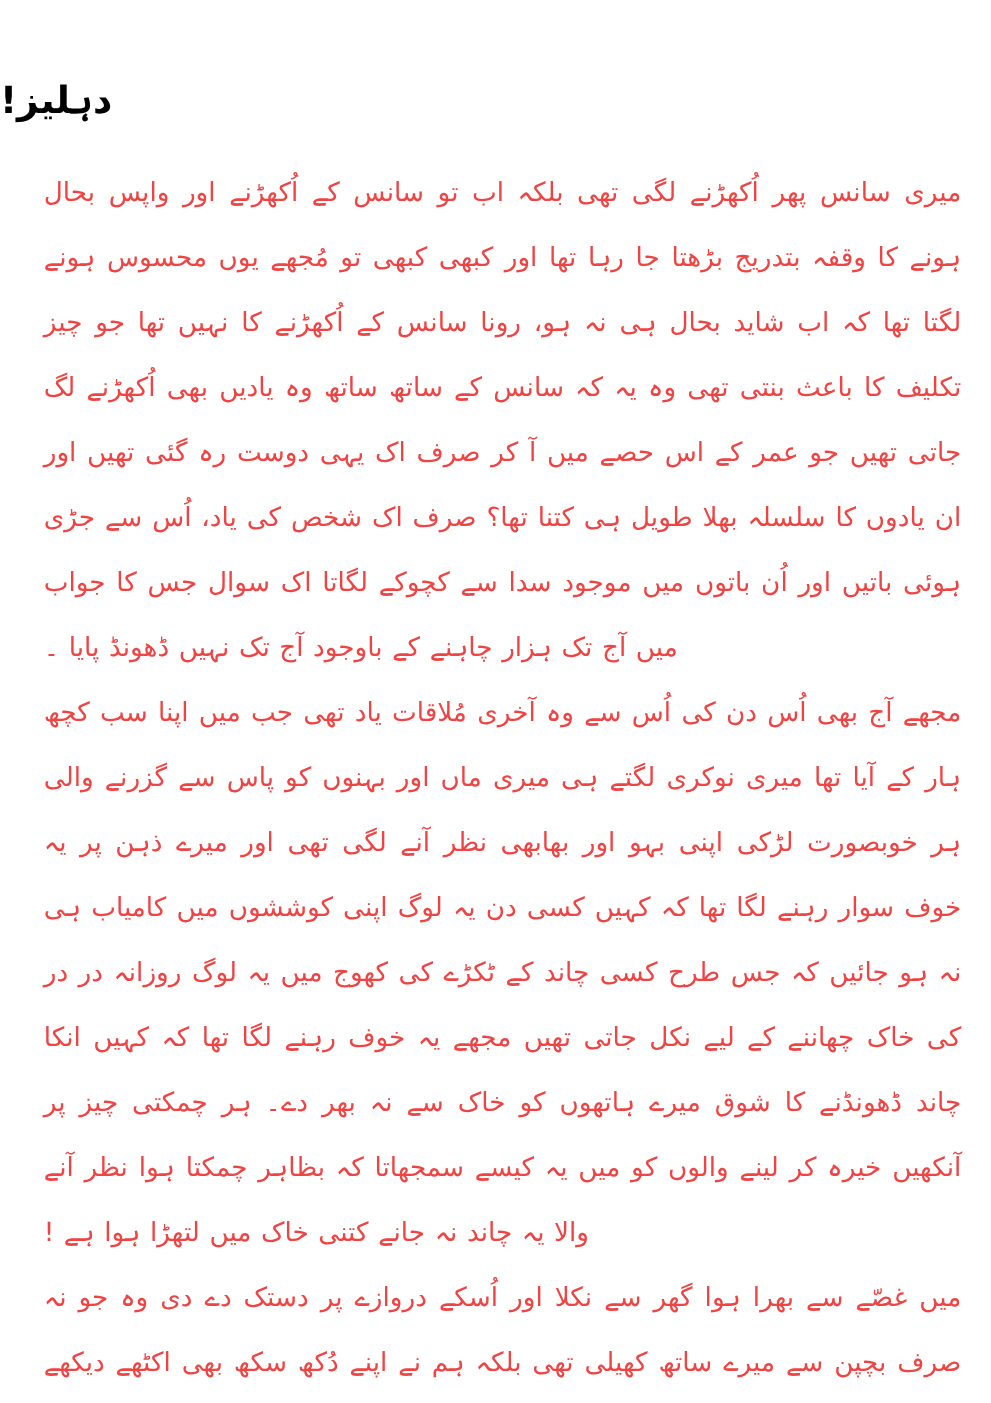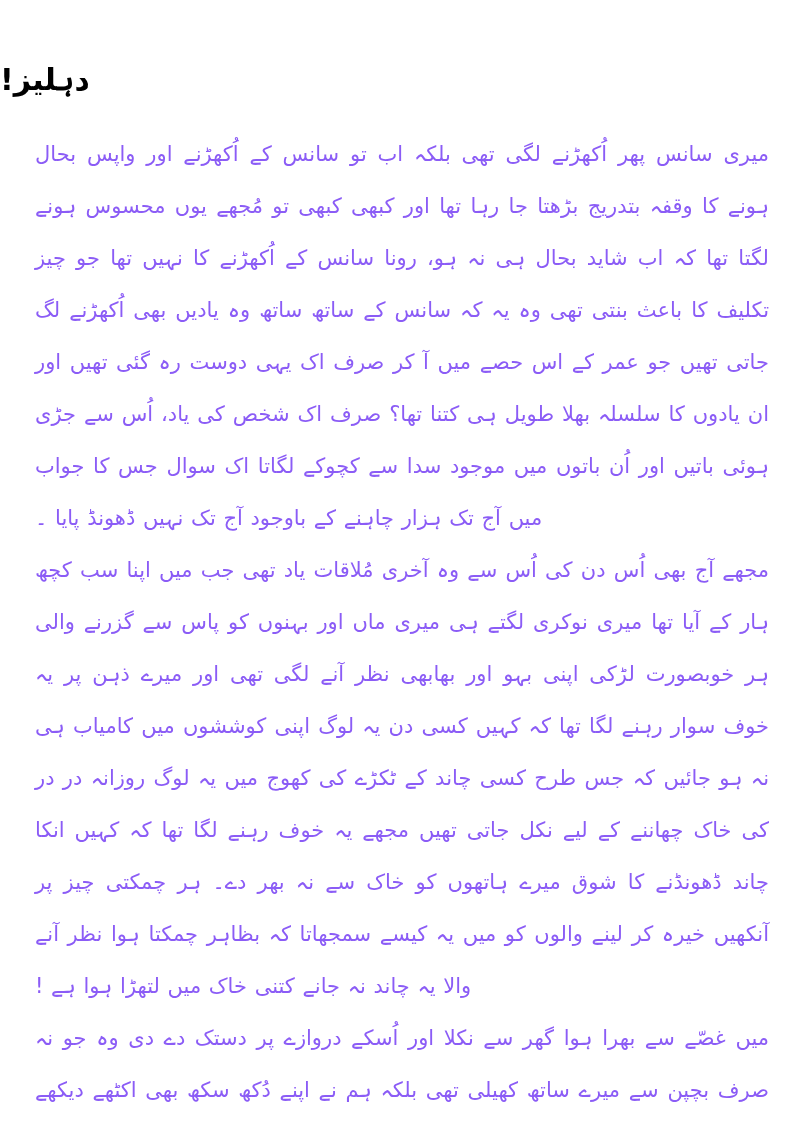--- a/index.html
+++ b/index.html
@@ -38,21 +38,21 @@
   }
   .body-text p {
     margin: 0;
     padding: 0;
     font-size: 21px;
     line-height: 52px;
     text-align: justify;
     text-align-last: left;
     -moz-text-align-last: left;
     word-spacing: 1px;
-    color: #8b5cf6;
+    color: #ef4444;
   }
 </style>
 </head>
 <body>
 
 <div class="page">
   <h1 class="title">دہلیز!</h1>
 
   <div class="body-text">
     <p>میری سانس پھر اُکھڑنے لگی تھی بلکہ اب تو سانس کے اُکھڑنے اور واپس بحال ہونے کا وقفہ بتدریج بڑھتا جا رہا تھا اور کبھی کبھی تو مُجھے یوں محسوس ہونے لگتا تھا کہ اب شاید بحال ہی نہ ہو، رونا سانس کے اُکھڑنے کا نہیں تھا جو چیز تکلیف کا باعث بنتی تھی وہ یہ کہ سانس کے ساتھ ساتھ وہ یادیں بھی اُکھڑنے لگ جاتی تھیں جو عمر کے اس حصے میں آ کر صرف اک یہی دوست رہ گئی تھیں اور ان یادوں کا سلسلہ بھلا طویل ہی کتنا تھا؟ صرف اک شخص کی یاد، اُس سے جڑی ہوئی باتیں اور اُن باتوں میں موجود سدا سے کچوکے لگاتا اک سوال جس کا جواب میں آج تک ہزار چاہنے کے باوجود آج تک نہیں ڈھونڈ پایا ۔</p>

